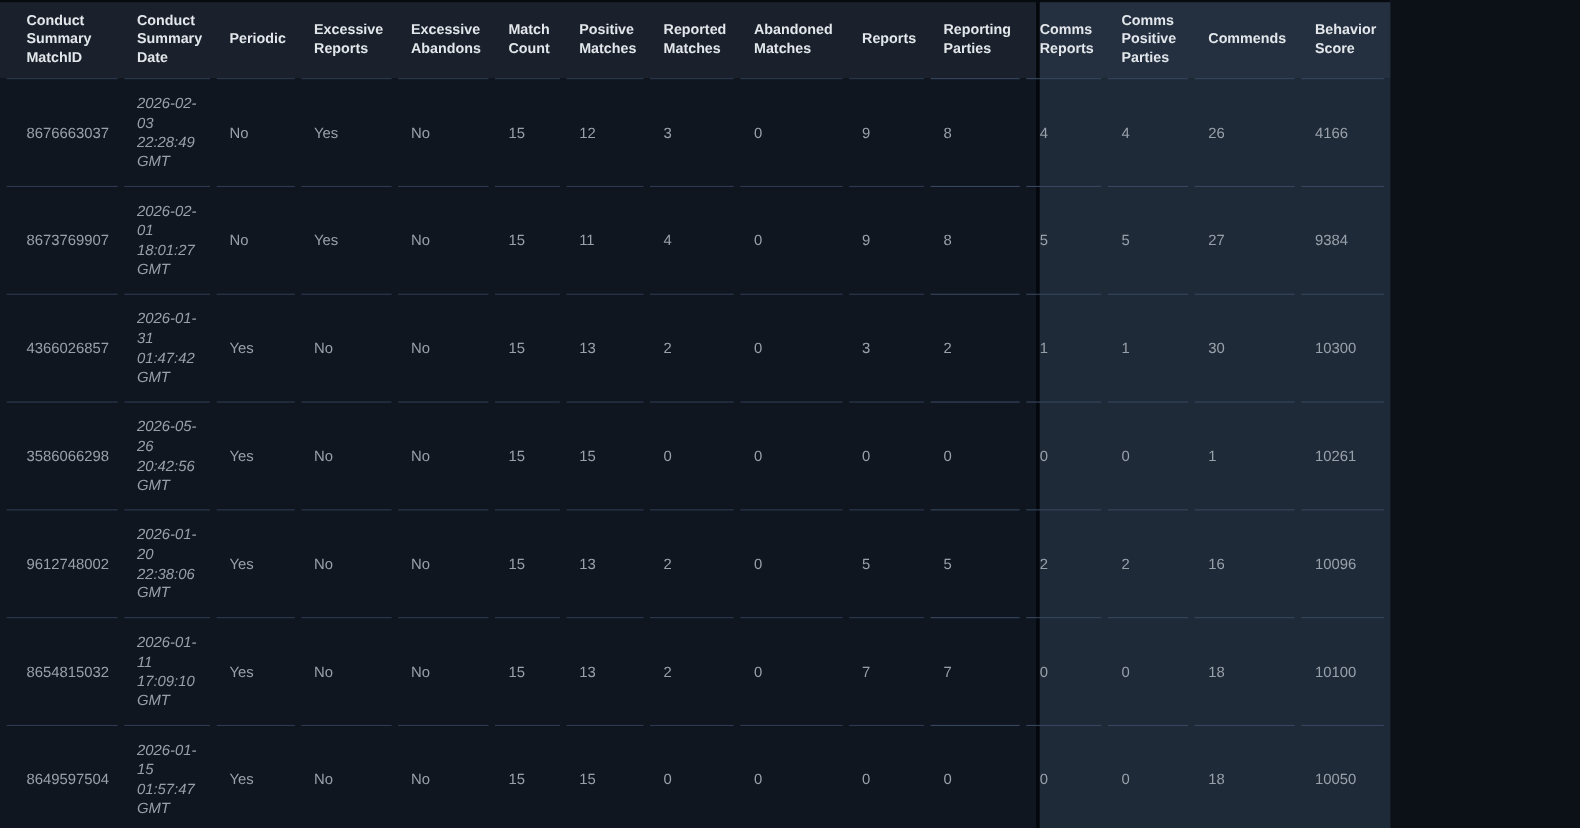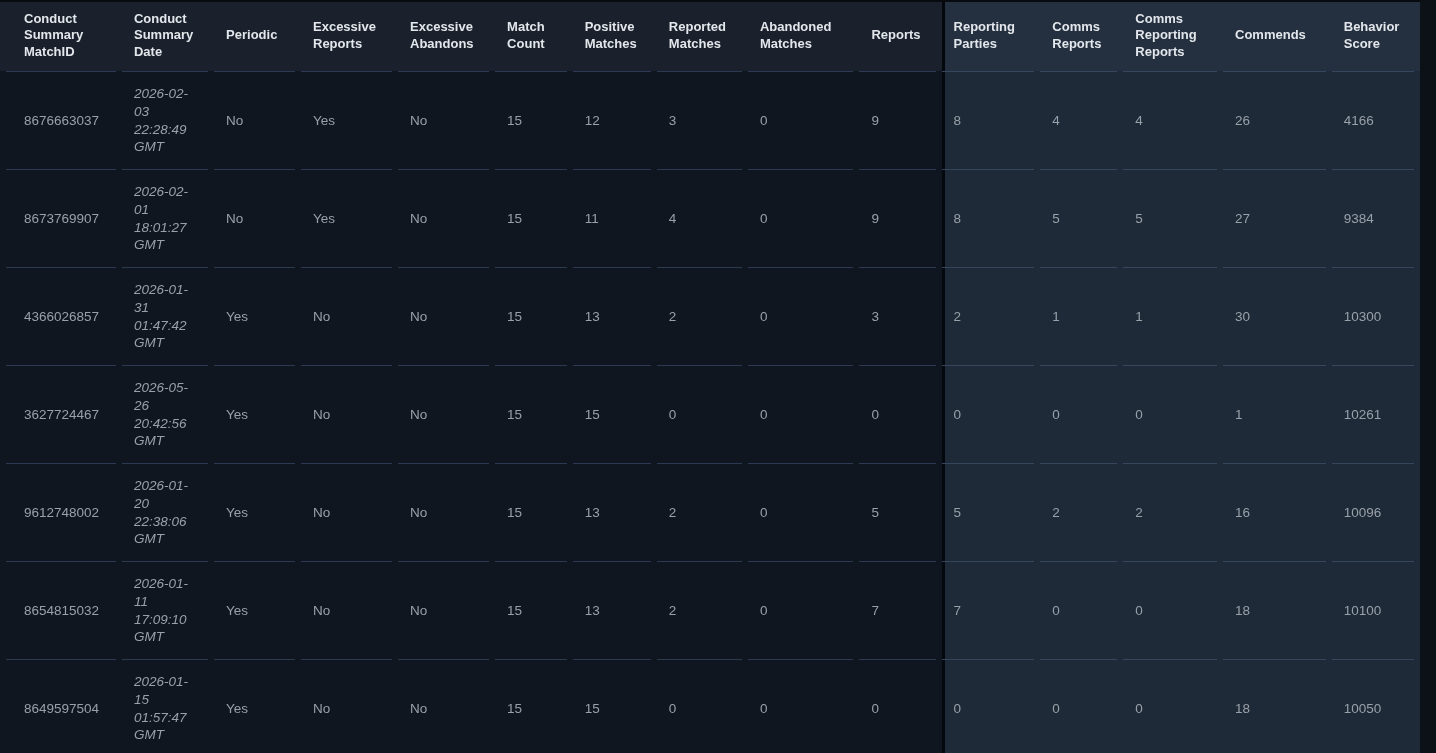--- a/index.html
+++ b/index.html
@@ -9,21 +9,21 @@
     --right-body-bg:#1f2a38;
     --divider:#04070b;
     --line-left:#2b3a52;
     --line-right:#36465f;
     --header-text:#e3e7eb;
     --cell-text:#98a0aa;
     --thumb:#666e79;
   }
   html,body{margin:0;padding:0;background:#0c1118;}
   .viewport{
-    position:relative;width:1420px;height:753px;overflow:hidden;
+    position:relative;width:1264px;height:753px;overflow:hidden;
     font-family:"Liberation Sans","DejaVu Sans",sans-serif;
   }
   .bg{position:absolute;}
   .bg.lh{left:0;top:0;width:942px;height:71px;background:var(--left-header-bg);}
   .bg.lb{left:0;top:71px;width:942px;height:682px;background:var(--left-body-bg);}
   .bg.rh{left:945px;top:0;width:491px;height:71px;background:var(--right-header-bg);}
   .bg.rb{left:945px;top:71px;width:491px;height:682px;background:var(--right-body-bg);}
   .divider{position:absolute;left:942px;top:0;width:3px;height:753px;background:var(--divider);}
   .topline{position:absolute;left:0;top:0;width:1436px;height:2px;background:#070a0f;}
   table{
@@ -87,21 +87,21 @@
           <th>Periodic</th>
           <th>Excessive Reports</th>
           <th>Excessive Abandons</th>
           <th>Match Count</th>
           <th>Positive Matches</th>
           <th>Reported Matches</th>
           <th>Abandoned Matches</th>
           <th>Reports</th>
           <th class="rs">Reporting Parties</th>
           <th class="rs">Comms Reports</th>
-          <th class="rs">Comms Reporting Reports</th>
+          <th class="rs">Comms Positive Parties</th>
           <th class="rs">Commends</th>
           <th class="rs">Behavior Score</th>
         </tr>
     </thead>
     <tbody id="table-body">
         <tr>
           <td class="first">8676663037</td>
           <td>
             <div class="datewrap">2026-02-03 22:28:49 GMT</div>
           </td>
@@ -151,21 +151,21 @@
           <td>2</td>
           <td>0</td>
           <td>3</td>
           <td class="rs">2</td>
           <td class="rs">1</td>
           <td class="rs">1</td>
           <td class="rs">30</td>
           <td class="rs">10300</td>
         </tr>
         <tr>
-          <td class="first">3627724467</td>
+          <td class="first">3586066298</td>
           <td>
             <div class="datewrap">2026-05-26 20:42:56 GMT</div>
           </td>
           <td>Yes</td>
           <td>No</td>
           <td>No</td>
           <td>15</td>
           <td>15</td>
           <td>0</td>
           <td>0</td>

